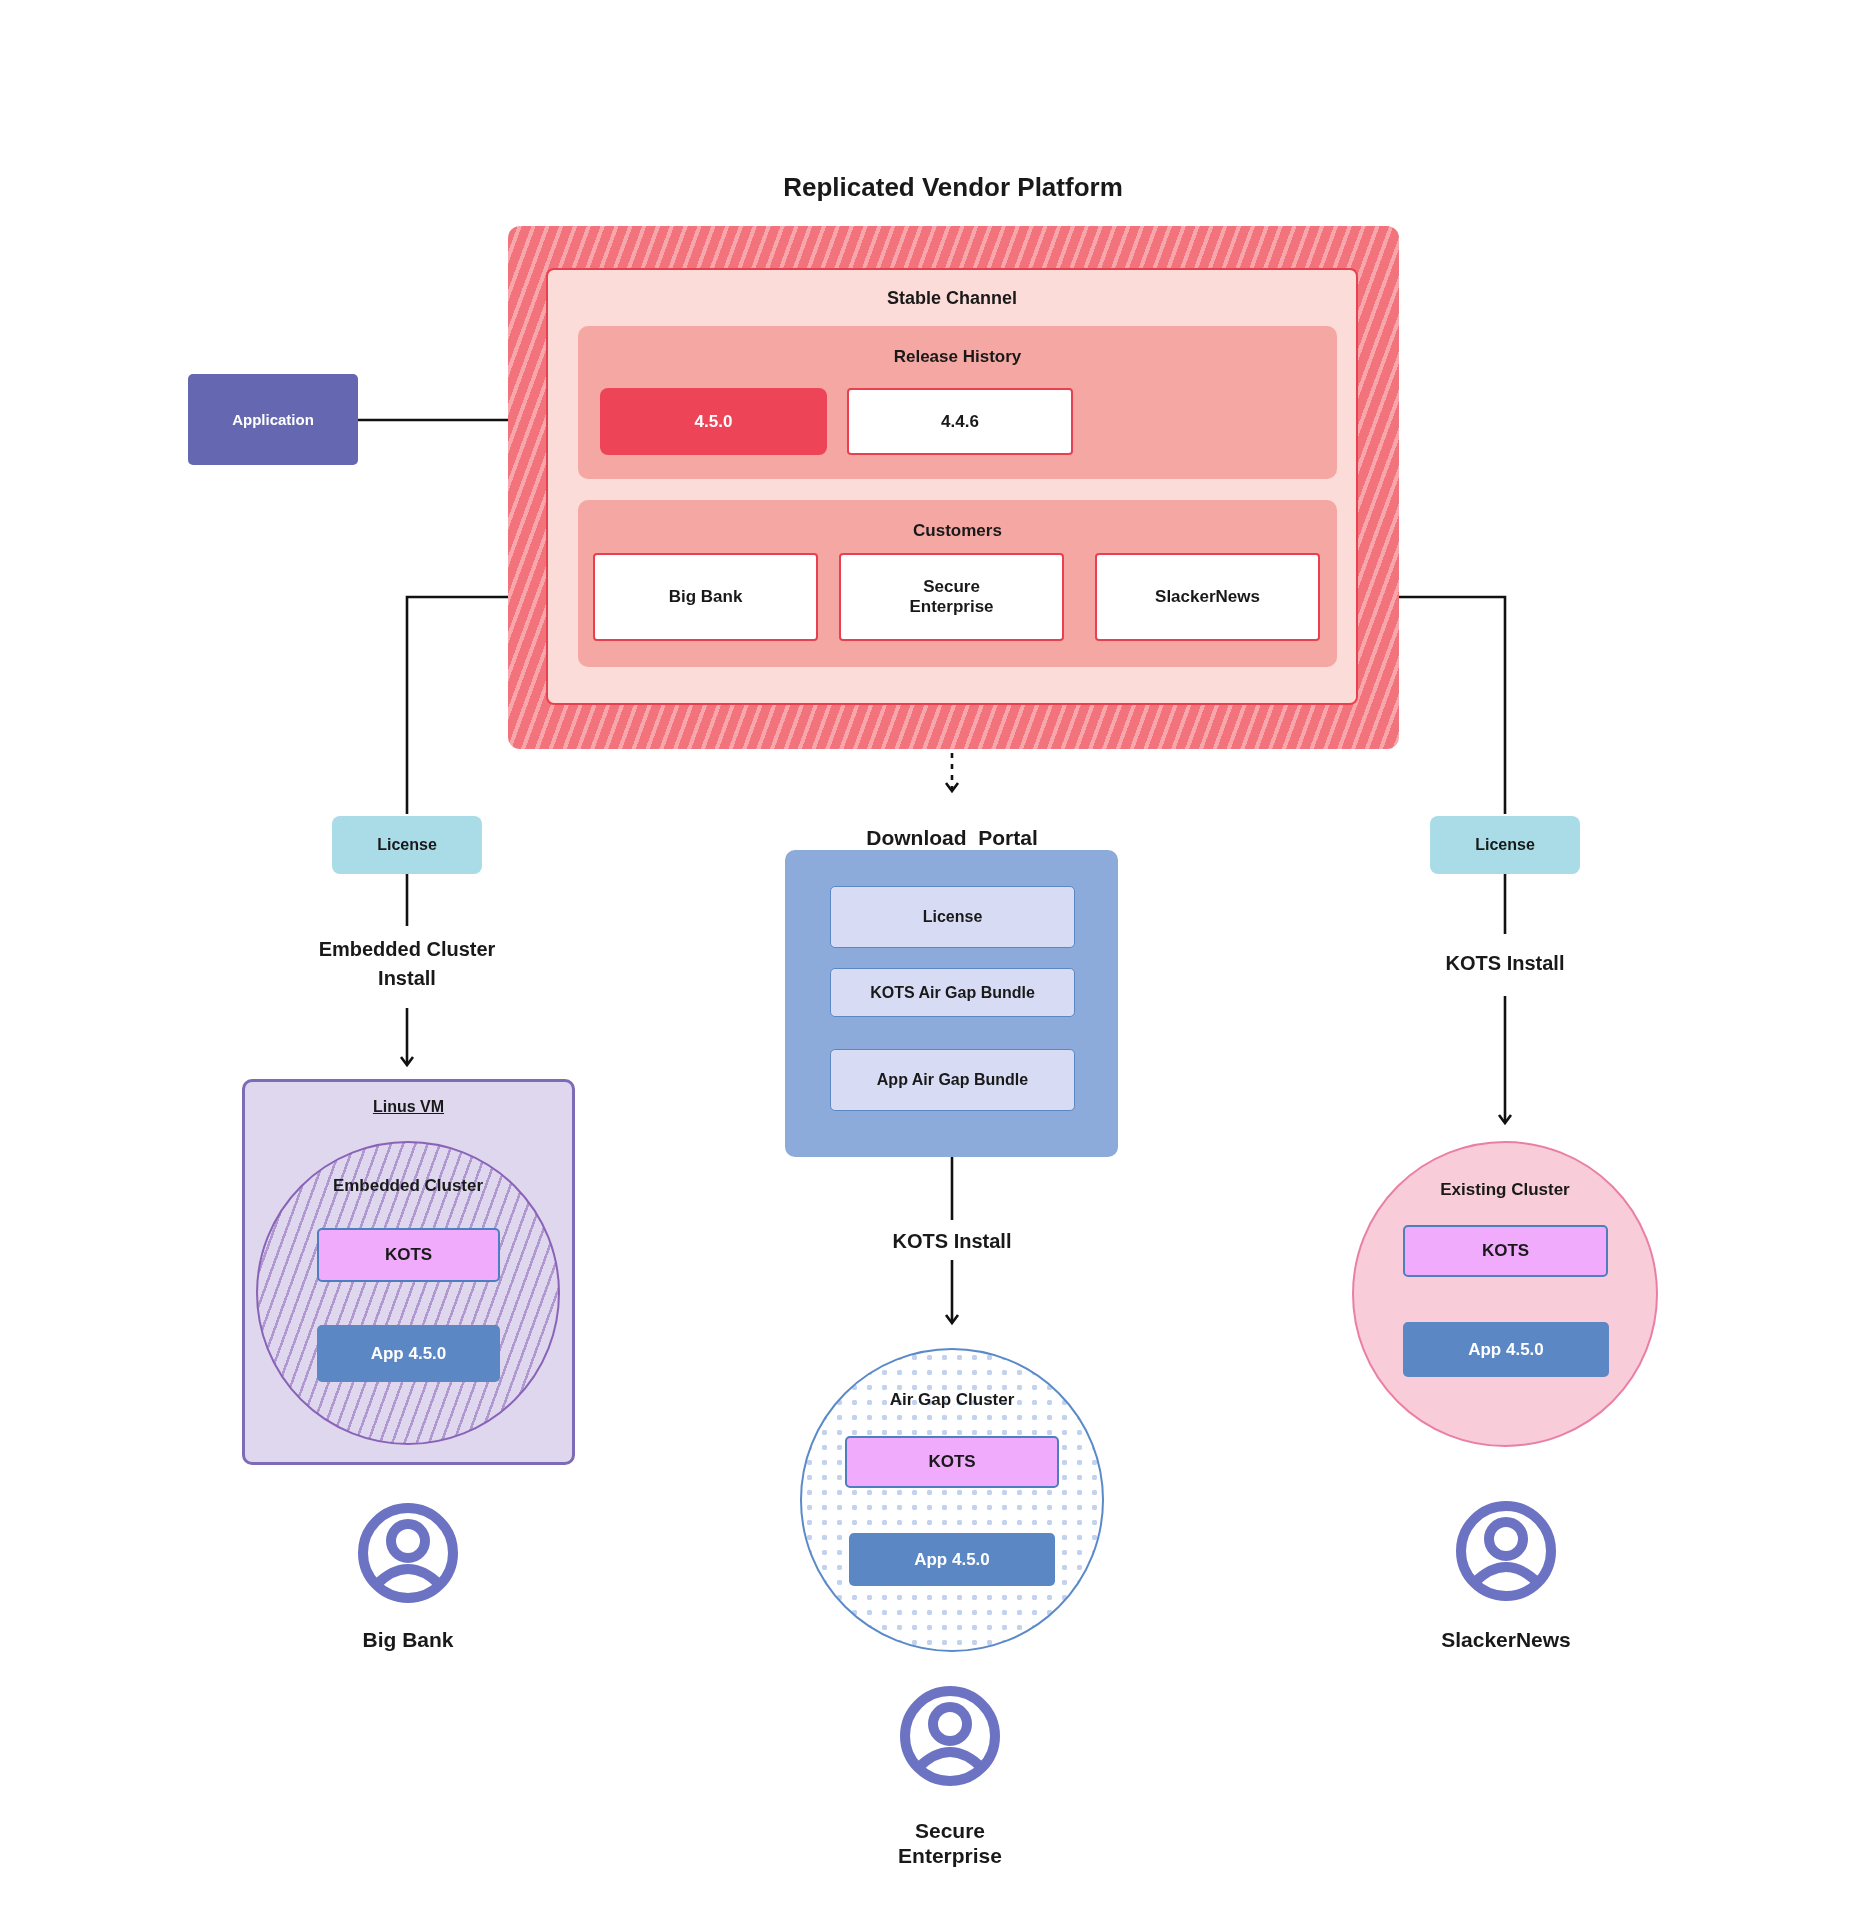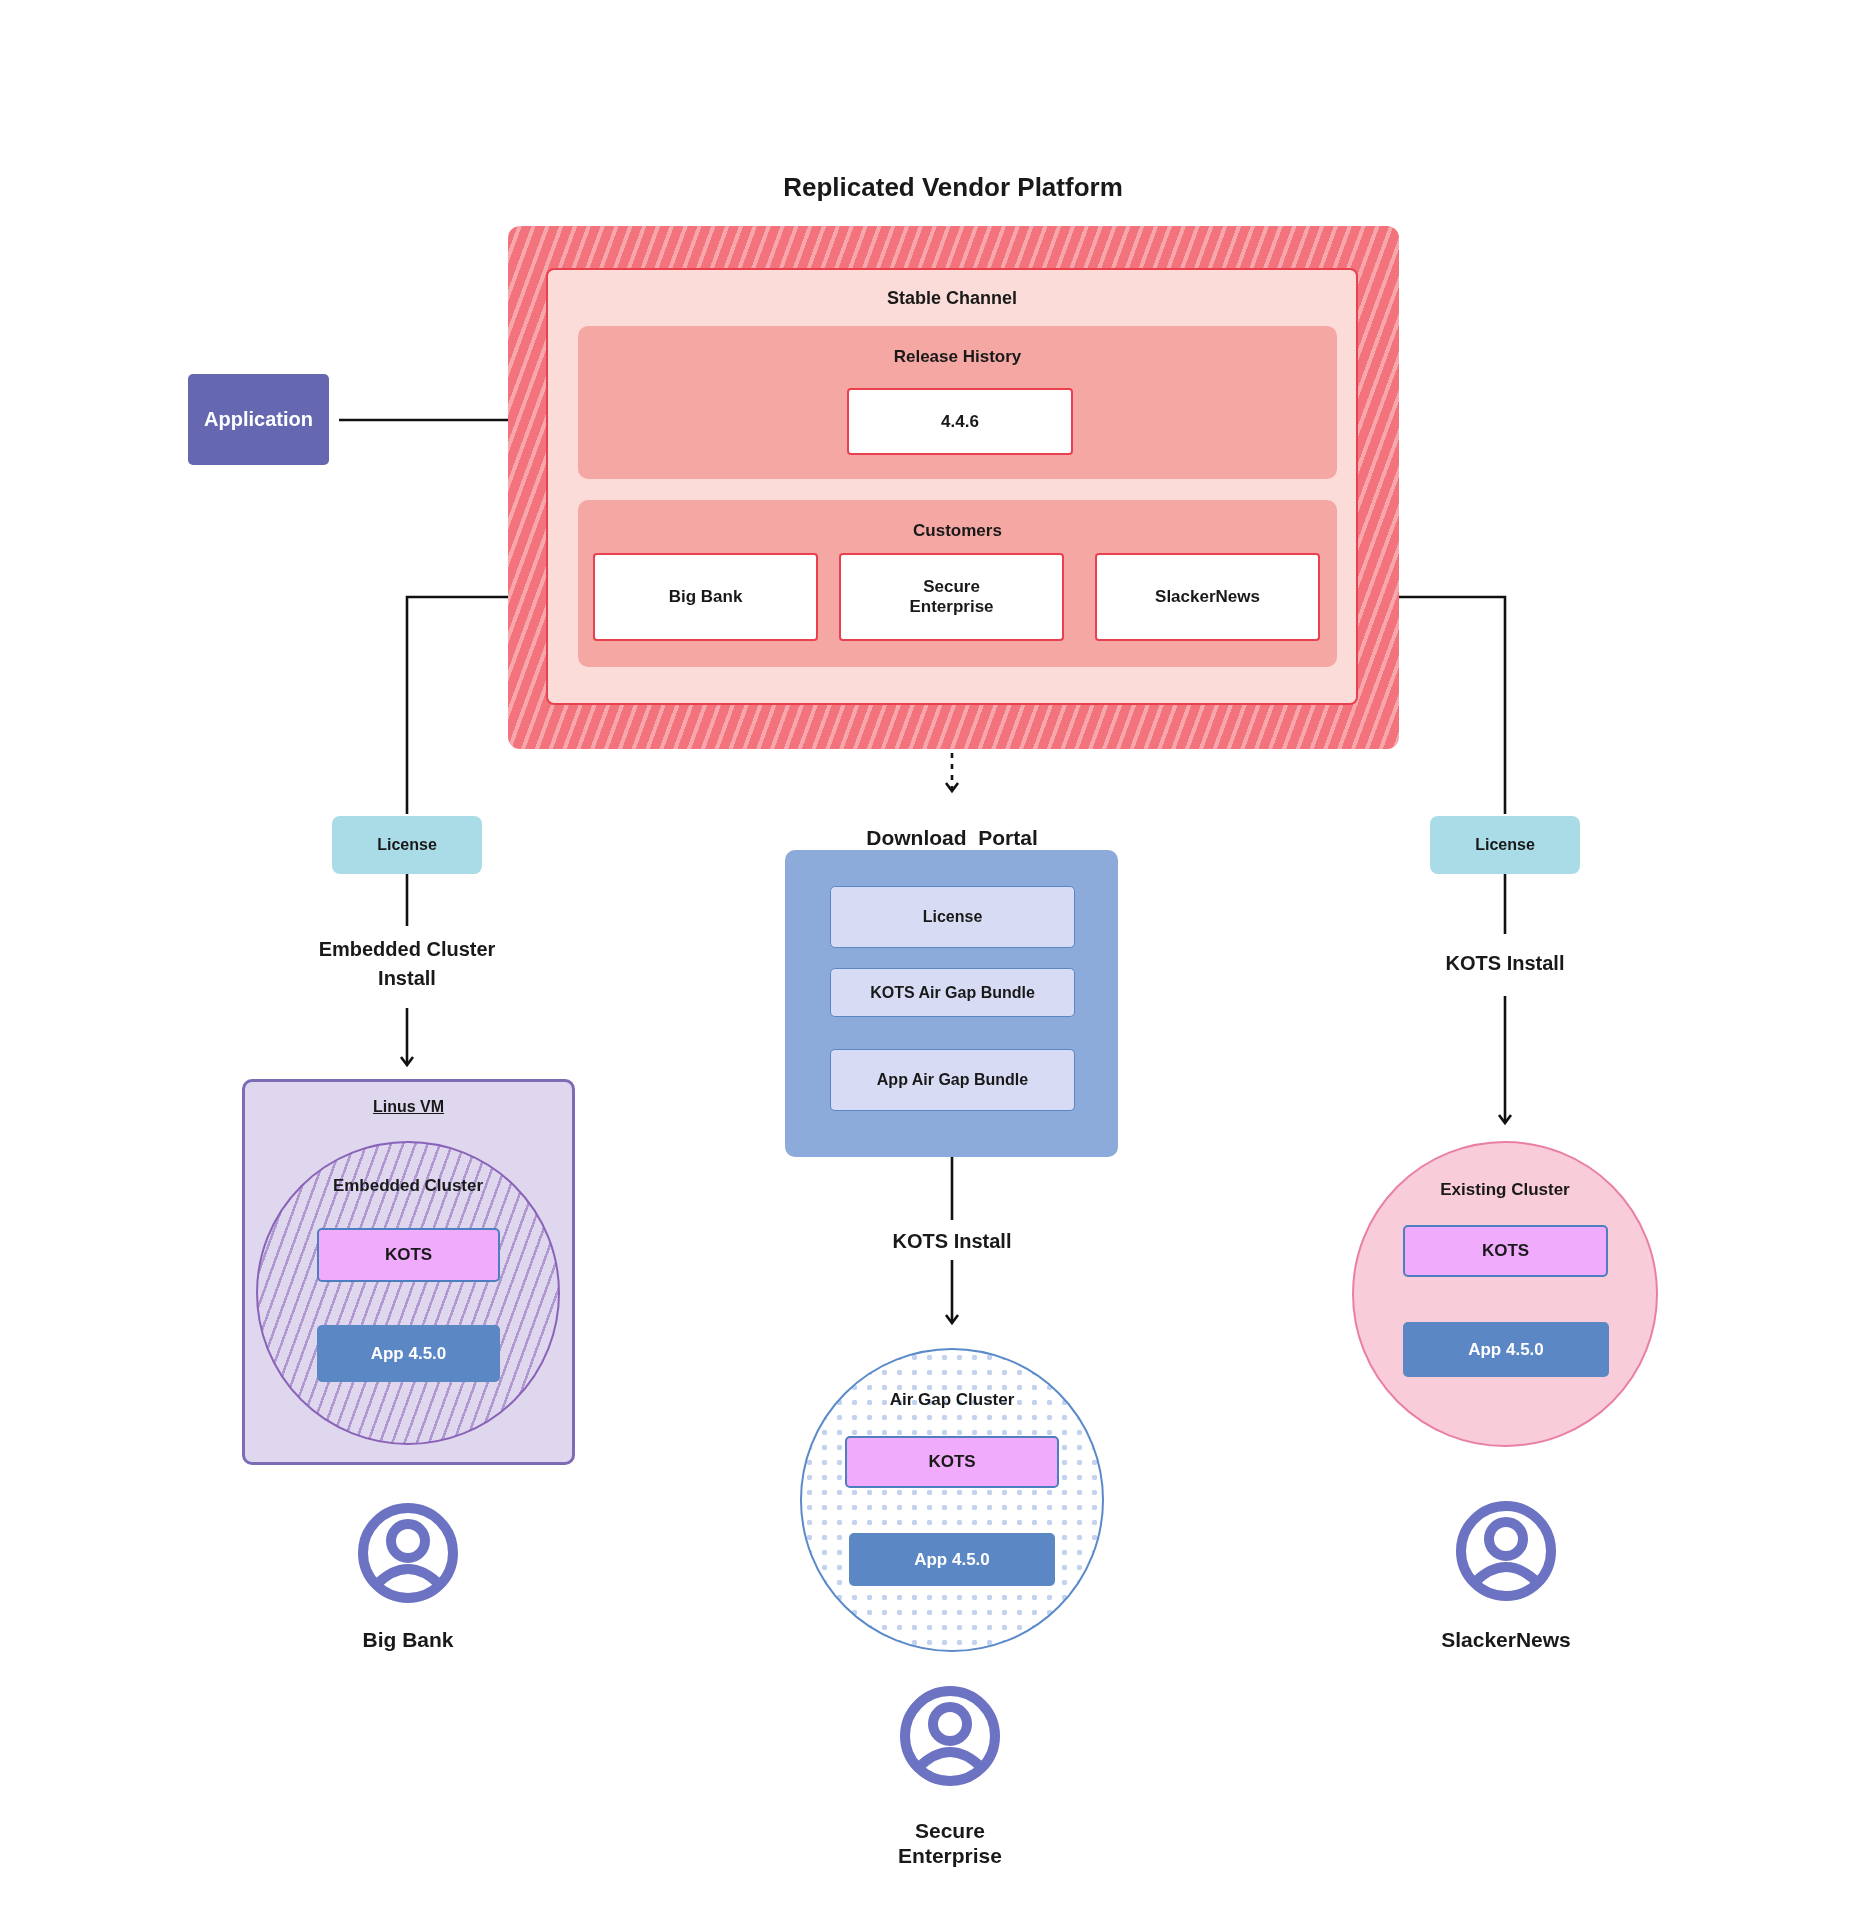--- a/index.html
+++ b/index.html
@@ -22,22 +22,22 @@
   .customers{left:578px;top:500px;width:759px;height:167px;}
   .rel-current{left:600px;top:388px;width:227px;height:67px;border-radius:8px;
     background:#ee4458;color:#ffffff;font-weight:600;font-size:17px;}
   .box-white-red{background:#ffffff;border:2px solid #e8404e;border-radius:4px;
     font-weight:600;font-size:17px;}
   .rel-prev{left:847px;top:388px;width:226px;height:67px;}
   .cust-1{left:593px;top:553px;width:225px;height:88px;}
   .cust-2{left:839px;top:553px;width:225px;height:88px;}
   .cust-3{left:1095px;top:553px;width:225px;height:88px;}
 
-  .app-box{left:188px;top:374px;width:141px;height:91px;border-radius:5px;
-    background:#6568b0;color:#ffffff;font-weight:600;font-size:20px;}
+  .app-box{left:188px;top:374px;width:170px;height:91px;border-radius:5px;
+    background:#6568b0;color:#ffffff;font-weight:600;font-size:15px;}
 
   
   .license-teal{background:#a9dce6;border-radius:8px;font-weight:600;font-size:16px;}
   .lic-left{left:332px;top:816px;width:150px;height:58px;}
   .lic-right{left:1430px;top:816px;width:150px;height:58px;}
   .kots-box{background:#f0abfc;border:2px solid #4d7fc0;border-radius:5px;
     font-weight:600;font-size:17px;}
   .app-blue{background:#5b87c5;border-radius:5px;color:#ffffff;
     font-weight:600;font-size:17px;}
 
@@ -123,20 +123,21 @@
   </svg>
 
   <div class="lbl title">Replicated Vendor Platform</div>
 
   <div class="abs hatch-red"></div>
   <div class="abs stable"></div>
   <div class="lbl lbl-stable">Stable Channel</div>
 
   <div class="abs section-salmon release"></div>
   <div class="lbl lbl-release">Release History</div>
+  <div class="abs flexc rel-current">4.5.0</div>
   <div class="abs flexc box-white-red rel-prev">4.4.6</div>
 
   <div class="abs section-salmon customers"></div>
   <div class="lbl lbl-customers">Customers</div>
   <div class="abs flexc box-white-red cust-1 prewrap">Big Bank</div>
   <div class="abs flexc box-white-red cust-2 prewrap">Secure
 Enterprise</div>
   <div class="abs flexc box-white-red cust-3 prewrap">SlackerNews</div>
 
   <div class="abs flexc app-box">Application</div>

